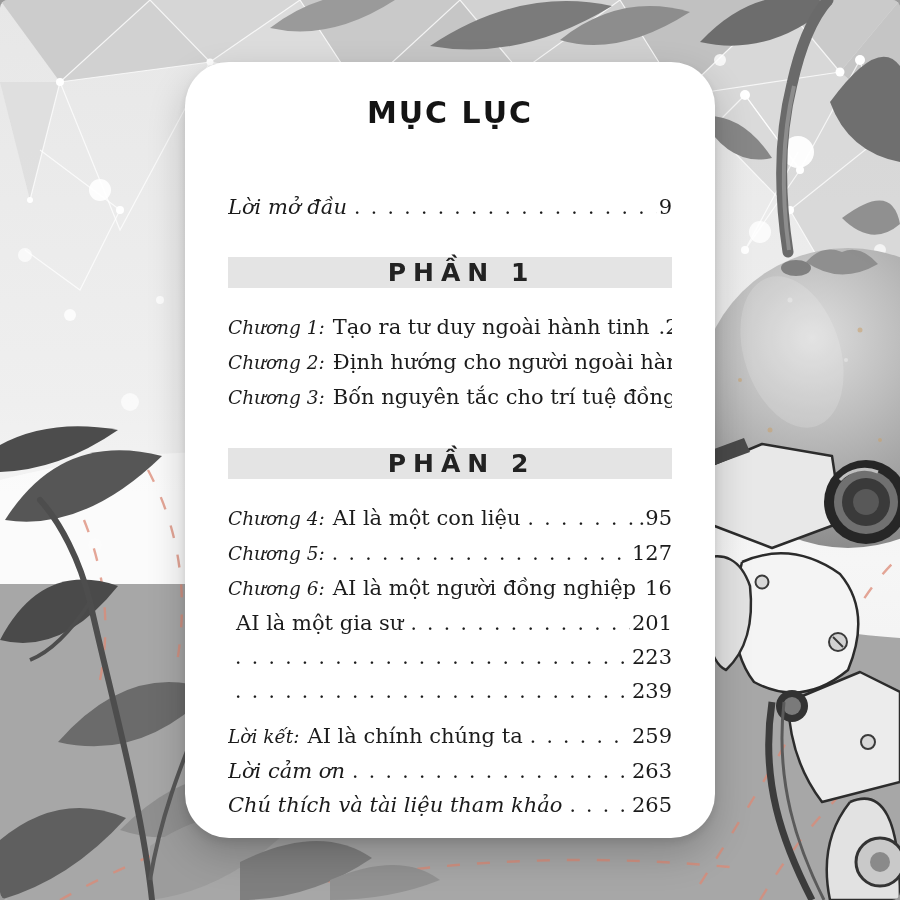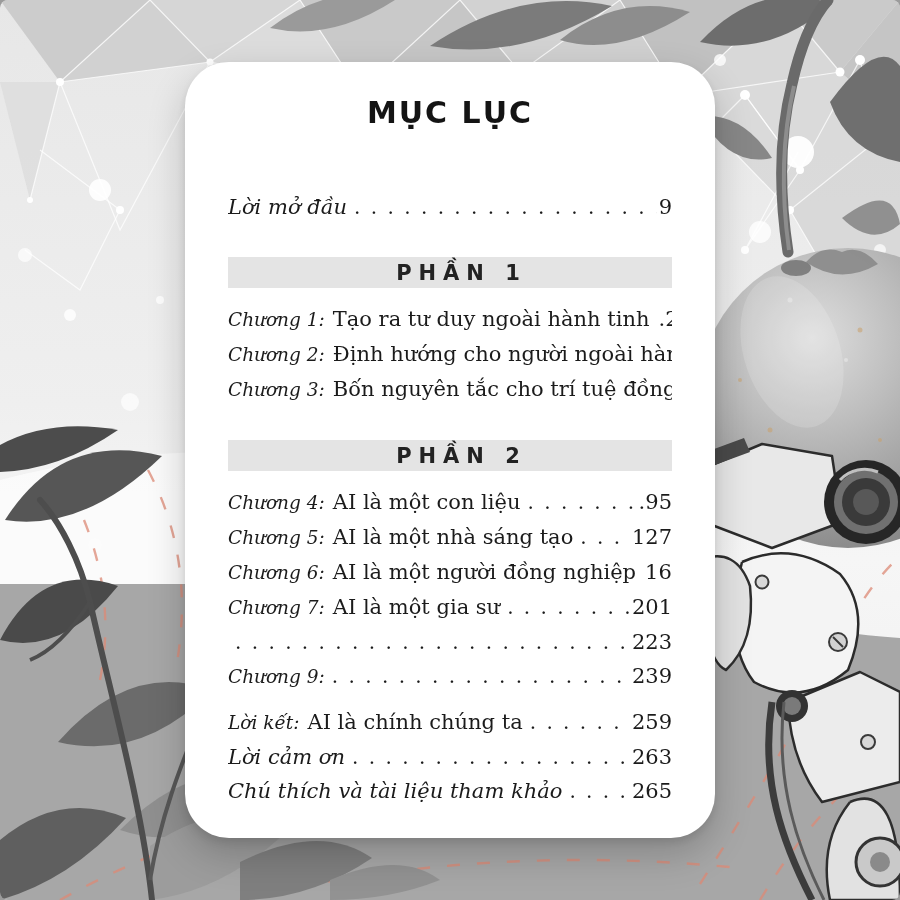--- a/index.html
+++ b/index.html
@@ -31,25 +31,25 @@
   .etitle:empty,.prefix:empty,.ilabel:empty{margin:0;display:none;}
   .leader{
     flex:1 1 0;overflow:hidden;font-size:20px;letter-spacing:2px;
     margin-left:7px;color:#1b1b1b;min-width:0;
   }
   .page{font-size:21px;margin-left:2px;}
   .part{
     margin-top:33px;height:31px;background:var(--bar_bg,#e4e4e4);
     display:flex;align-items:center;justify-content:center;
     font-family:"DejaVu Sans", sans-serif;font-weight:600;
-    font-size:21px;letter-spacing:7px;padding-left:23px;color:#222;
+    font-size:25px;letter-spacing:7px;padding-left:23px;color:#222;
   }
   #rows>.row{margin-top:0;}
   #rows>.row:first-child{margin-top:59px;}
-  #rows>.part+.row{margin-top:14px;}
+  #rows>.part+.row{margin-top:22px;}
   #rows>.row.gap-before{margin-top:11px;justify-content:space-between;}
 </style>
 </head>
 <body>
 
 <div class="stage">
 
   <svg class="bg" viewBox="0 0 900 900" aria-hidden="true">
     <defs>
       <linearGradient id="sky" x1="0" y1="0" x2="0" y2="1">
@@ -265,49 +265,46 @@
     <span class="prefix">Chương 4:</span>
 
     <span class="etitle">AI là một con liệu</span>
     <span class="leader">. . . . . . . . . . . . . . . . . . . . . . . . . . . . . . . . . . . . . . . . . . . . . . . . . . . . . . . . . . . . </span>
     <span class="page">.95</span>
   </div>
 
   <div class="row">
     <span class="prefix">Chương 5:</span>
 
-    <span class="etitle">AI là một nhà sáng tạo</span>
     <span class="leader">. . . . . . . . . . . . . . . . . . . . . . . . . . . . . . . . . . . . . . . . . . . . . . . . . . . . . . . . . . . . </span>
     <span class="page">127</span>
   </div>
 
   <div class="row">
     <span class="prefix">Chương 6:</span>
 
     <span class="etitle">AI là một người đồng nghiệp</span>
     <span class="leader">. . . . . . . . . . . . . . . . . . . . . . . . . . . . . . . . . . . . . . . . . . . . . . . . . . . . . . . . . . . . </span>
     <span class="page">161</span>
   </div>
 
   <div class="row">
-    <span class="prefix">Chương 7:</span>
 
     <span class="etitle">AI là một gia sư</span>
     <span class="leader">. . . . . . . . . . . . . . . . . . . . . . . . . . . . . . . . . . . . . . . . . . . . . . . . . . . . . . . . . . . . </span>
     <span class="page">201</span>
   </div>
 
   <div class="row">
 
     <span class="leader">. . . . . . . . . . . . . . . . . . . . . . . . . . . . . . . . . . . . . . . . . . . . . . . . . . . . . . . . . . . . </span>
     <span class="page">223</span>
   </div>
 
   <div class="row">
-    <span class="prefix">Chương 9:</span>
 
     <span class="leader">. . . . . . . . . . . . . . . . . . . . . . . . . . . . . . . . . . . . . . . . . . . . . . . . . . . . . . . . . . . . </span>
     <span class="page">239</span>
   </div>
 
   <div class="row gap-before">
     <span class="prefix">Lời kết:</span>
 
     <span class="etitle">AI là chính chúng ta</span>
     <span class="leader">. . . . . . . . . . . . . . . . . . . . . . . . . . . . . . . . . . . . . . . . . . . . . . . . . . . . . . . . . . . . </span>

